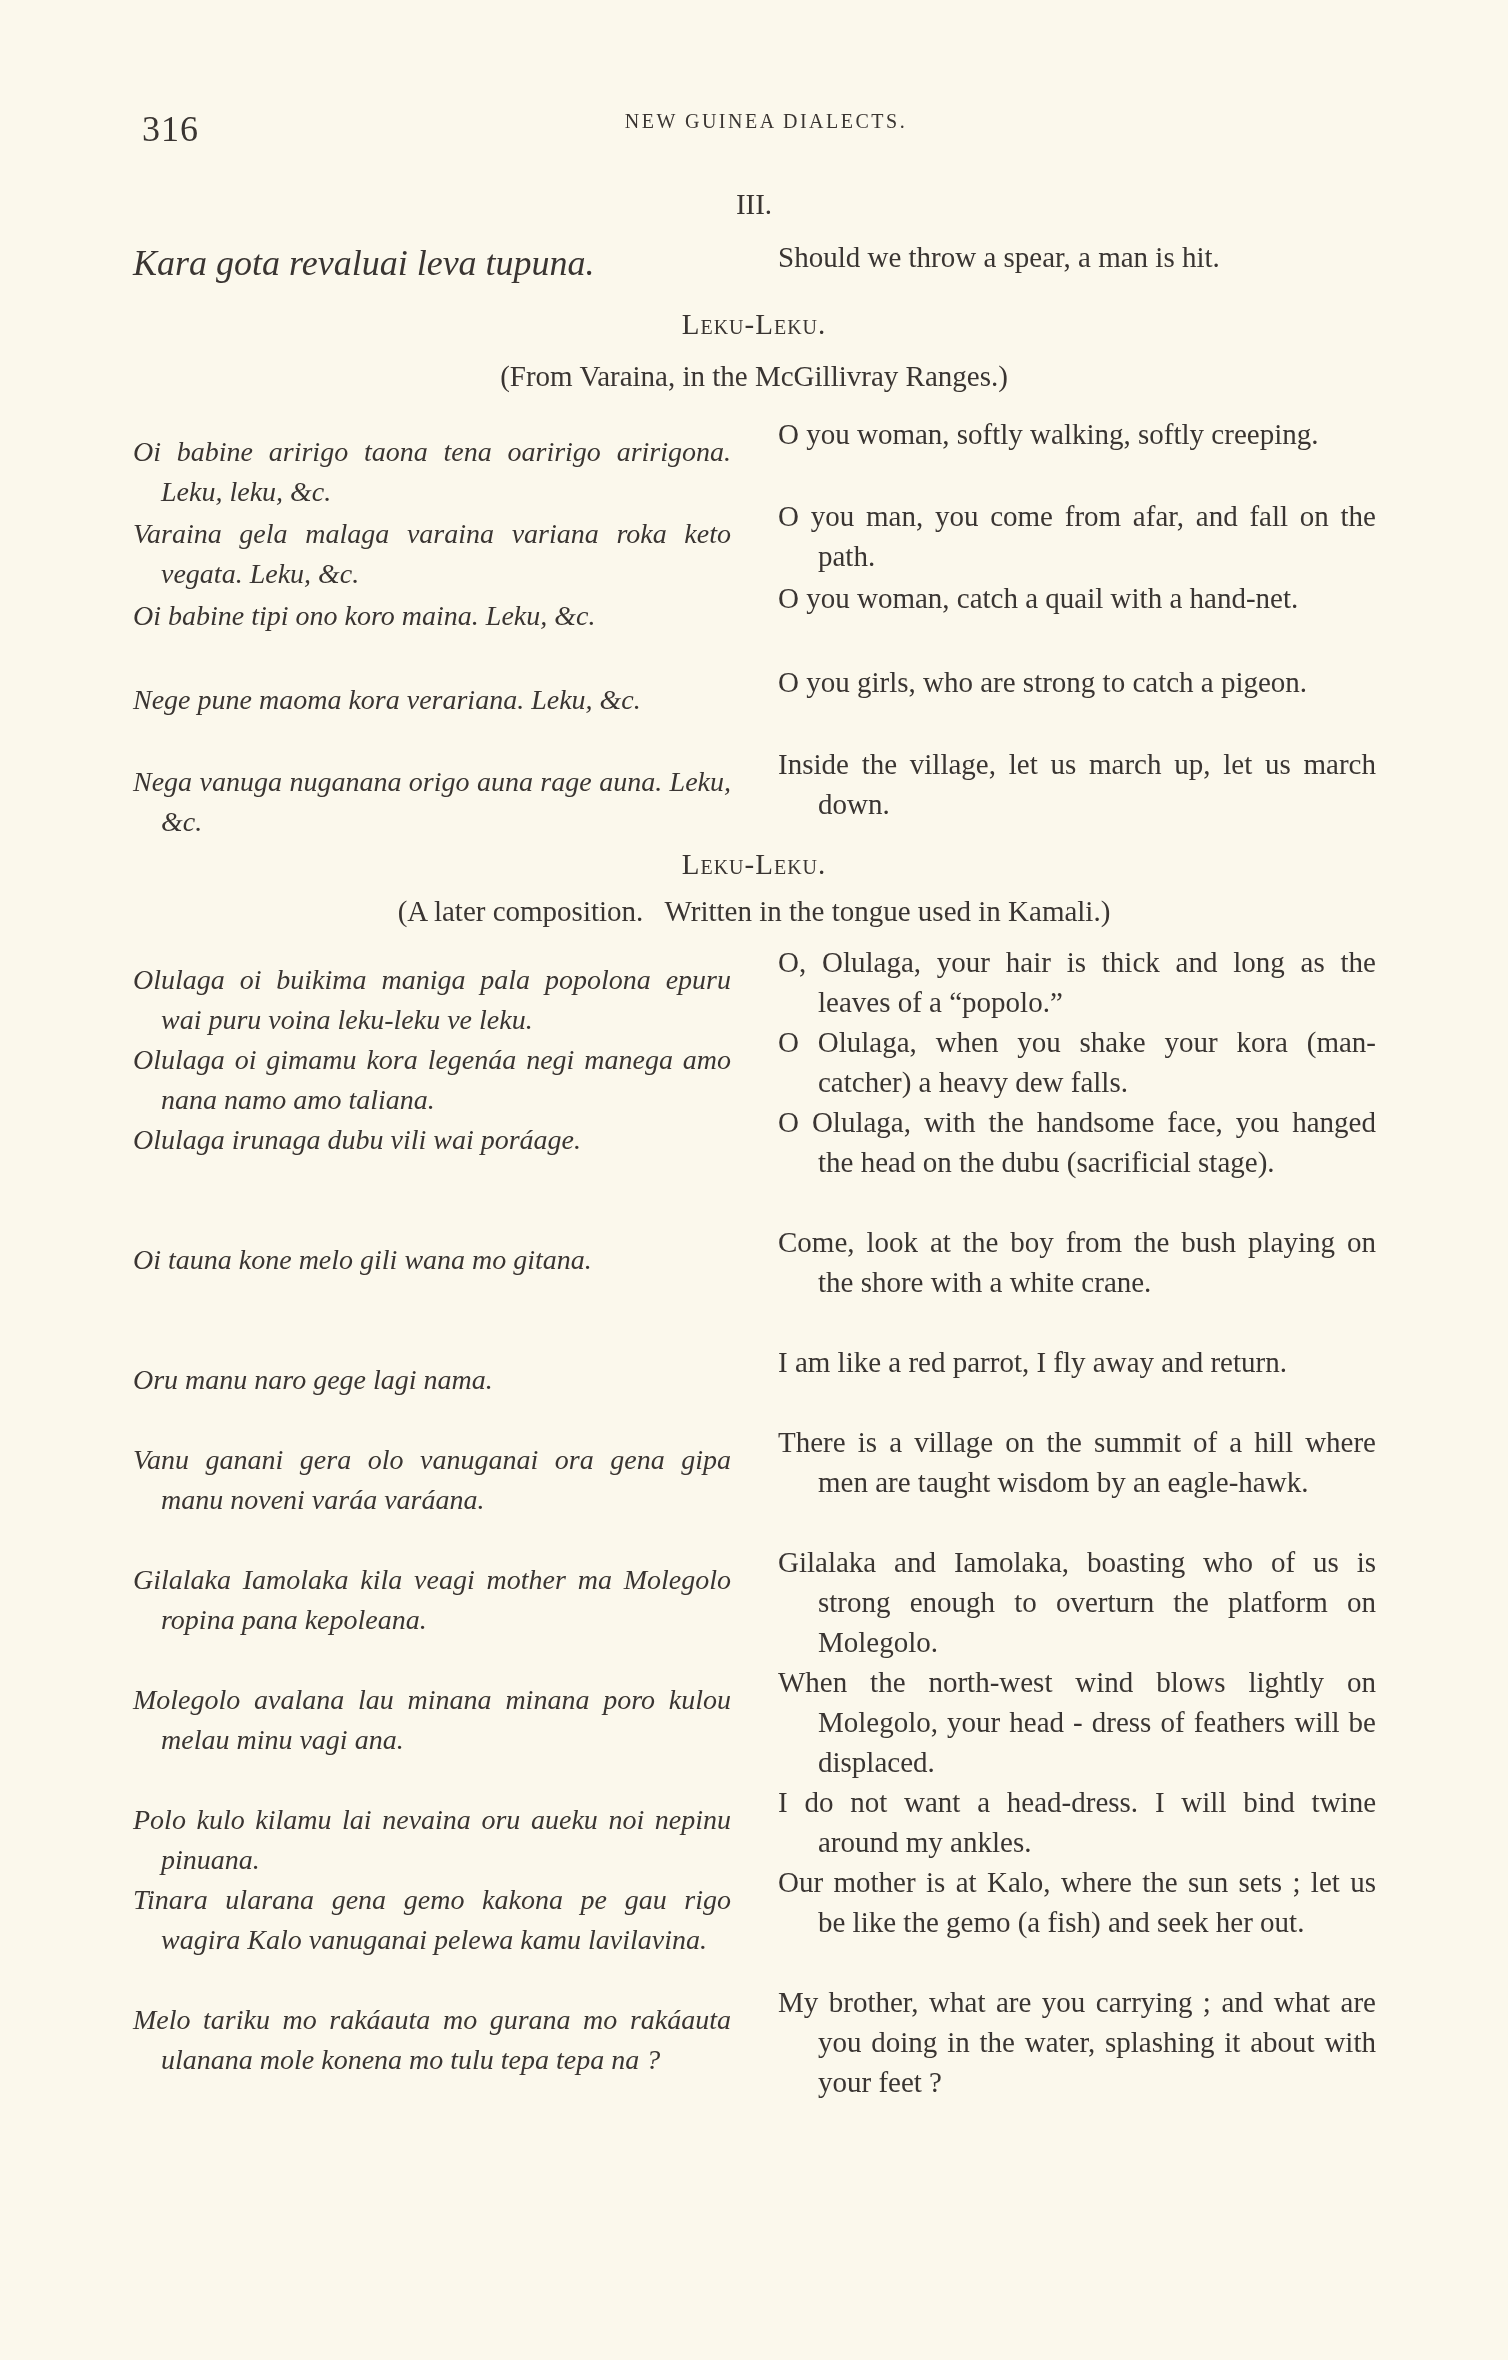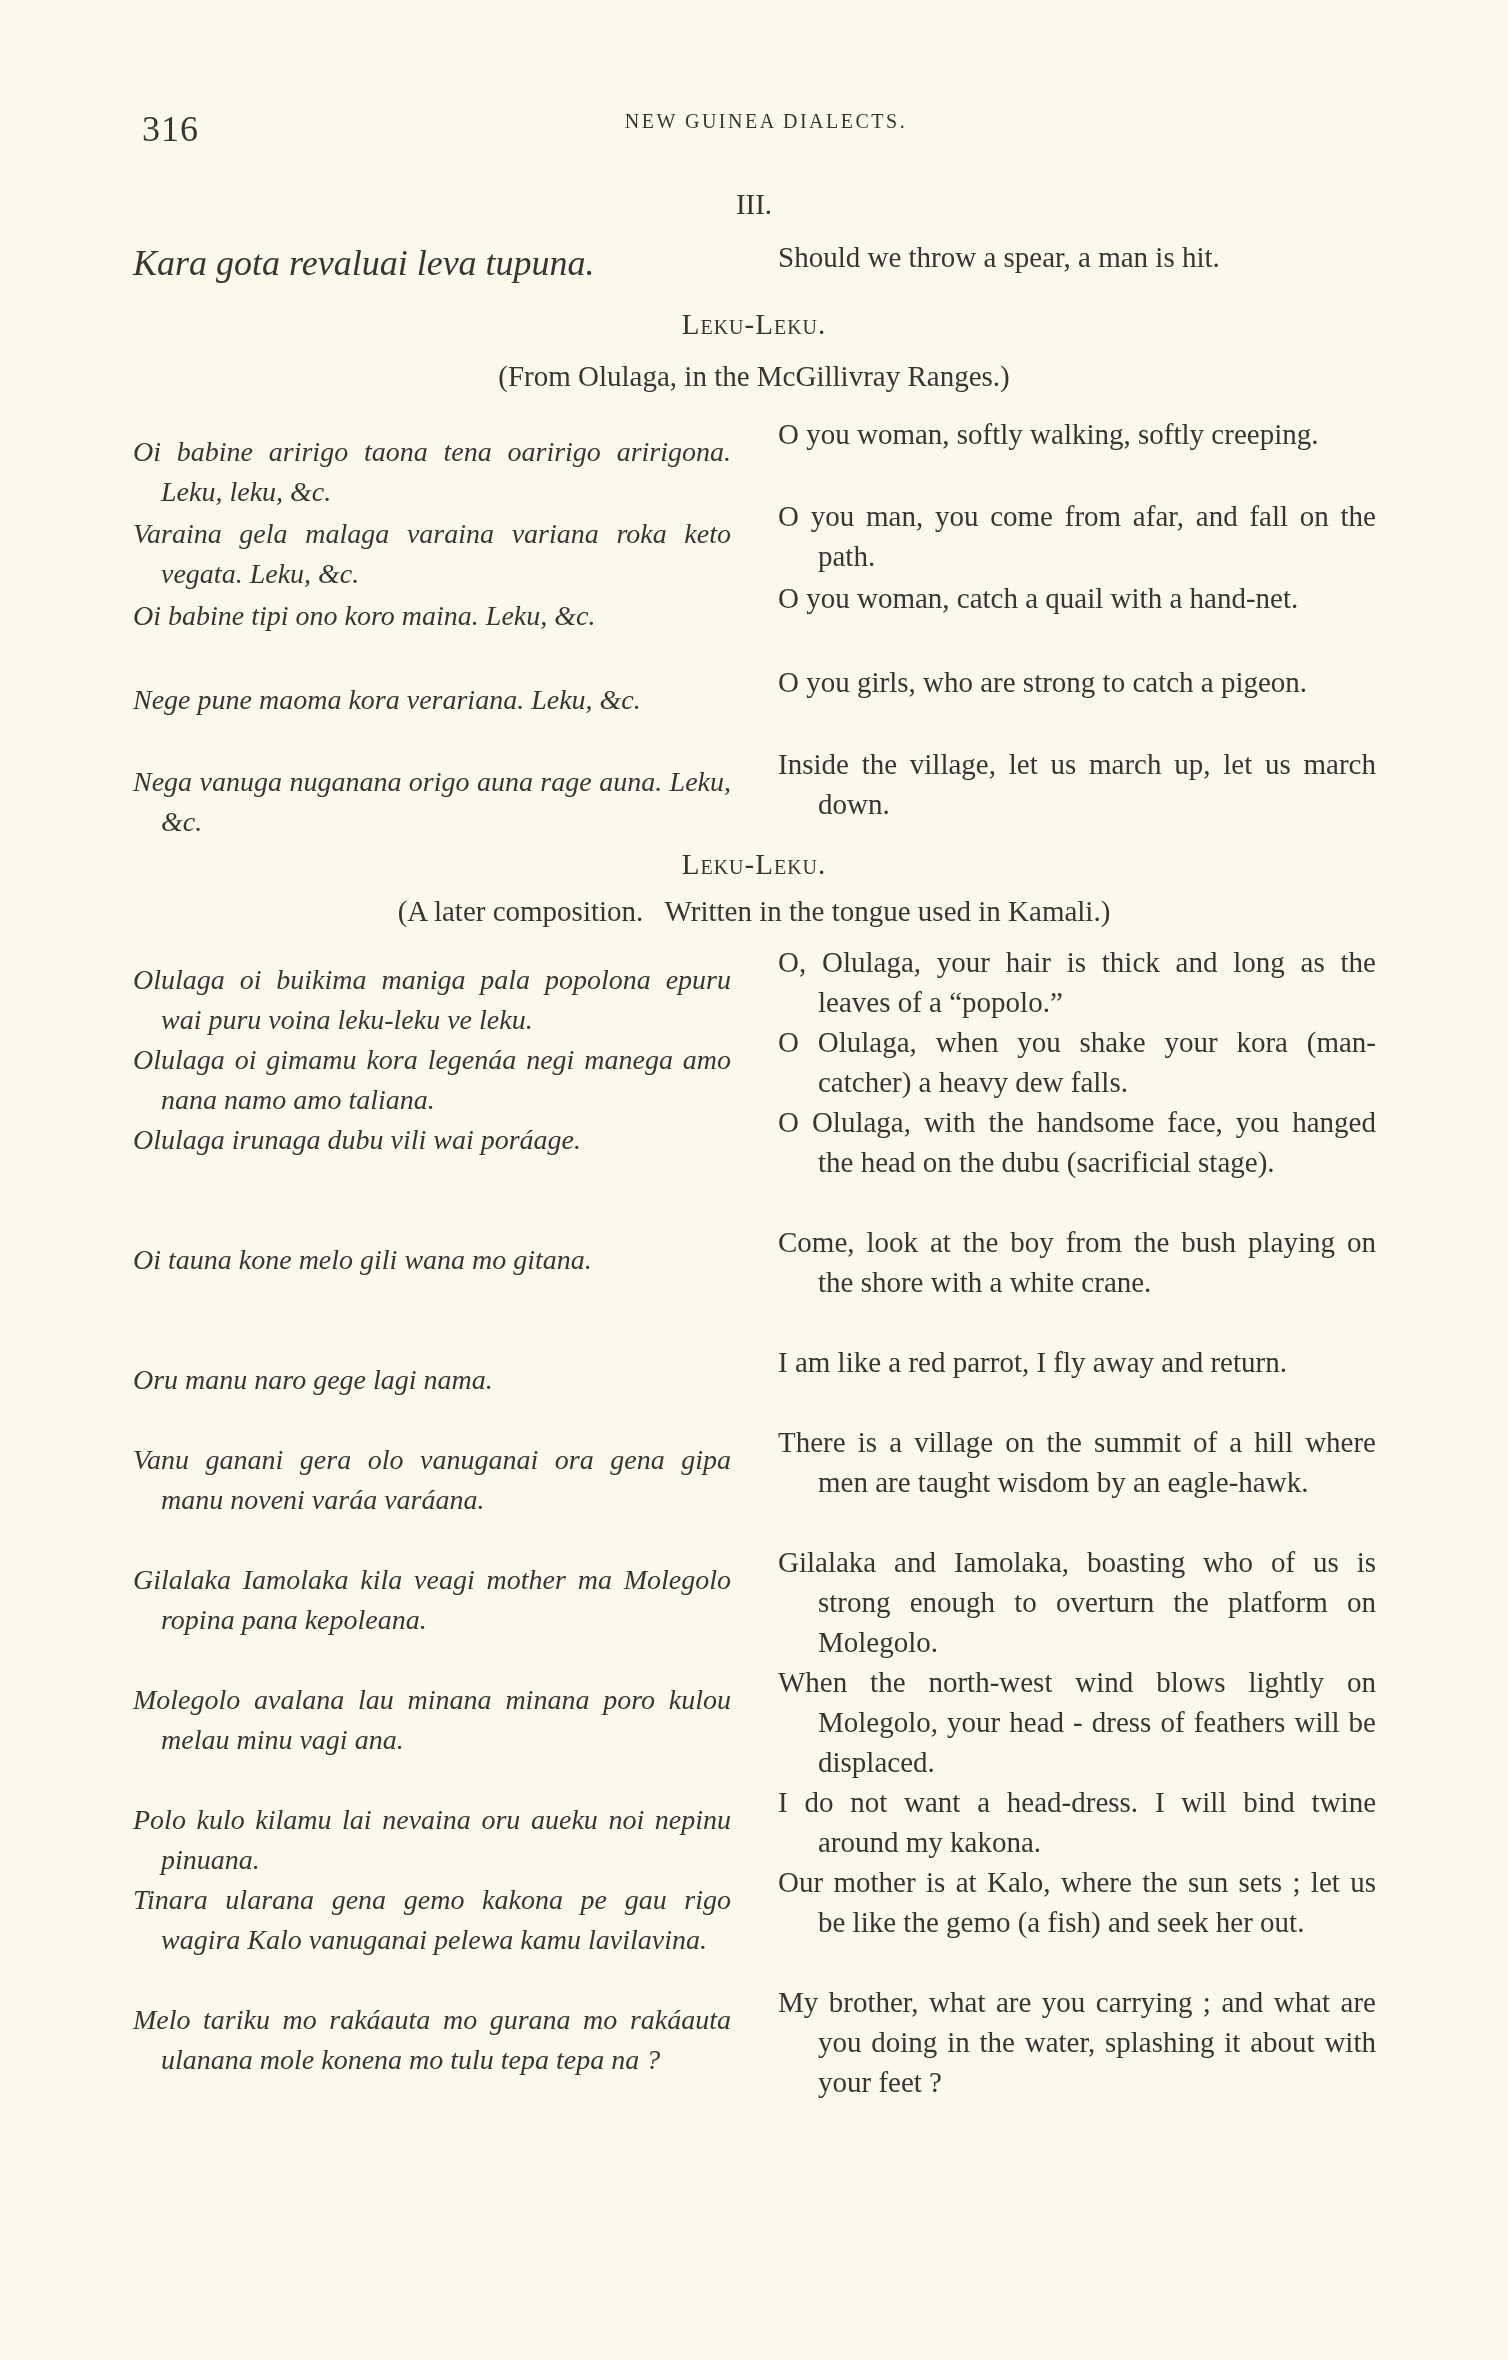--- a/index.html
+++ b/index.html
@@ -29,21 +29,21 @@
 <div class="abs runhead">
   <span class="pagenum">316</span>
   <span class="runtitle">NEW GUINEA DIALECTS.</span>
 </div>
 
 <div class="abs center" style="top:188px;">III.</div>
 <div class="abs single-left" style="left:133px; top:242px;">Kara gota revaluai leva tupuna.</div>
 <div class="abs single-right" style="left:778px; top:241px;">Should we throw a spear, a man is hit.</div>
 
 <div class="abs center smallcaps" style="top:308px;">Leku-Leku.</div>
-<div class="abs center" style="top:360px;">(From Olulaga, in the McGillivray Ranges.)</div>
+<div class="abs center" style="top:360px;">(From Varaina, in the McGillivray Ranges.)</div>
 
 <div class="row" style="top:414px;">
   <div class="left">Oi babine aririgo taona tena oaririgo aririgona. Leku, leku, &amp;c.</div>
   <div class="right">O you woman, softly walking, softly creeping.</div>
 </div>
 <div class="row" style="top:496px;">
   <div class="left">Varaina gela malaga varaina variana roka keto vegata. Leku, &amp;c.</div>
   <div class="right">O you man, you come from afar, and fall on the path.</div>
 </div>
 <div class="row" style="top:578px;">
@@ -89,21 +89,21 @@
 <div class="row" style="top:1542px;">
   <div class="left">Gilalaka Iamolaka kila veagi mother ma Molegolo ropina pana kepoleana.</div>
   <div class="right">Gilalaka and Iamolaka, boasting who of us is strong enough to overturn the platform on Molegolo.</div>
 </div>
 <div class="row" style="top:1662px;">
   <div class="left">Molegolo avalana lau minana minana poro kulou melau minu vagi ana.</div>
   <div class="right">When the north-west wind blows lightly on Molegolo, your head - dress of feathers will be displaced.</div>
 </div>
 <div class="row" style="top:1782px;">
   <div class="left">Polo kulo kilamu lai nevaina oru aueku noi nepinu pinuana.</div>
-  <div class="right">I do not want a head-dress.  I will bind twine around my kakona.</div>
+  <div class="right">I do not want a head-dress.  I will bind twine around my ankles.</div>
 </div>
 <div class="row" style="top:1862px;">
   <div class="left">Tinara ularana gena gemo kakona pe gau rigo wagira Kalo vanuganai pelewa kamu lavilavina.</div>
   <div class="right">Our mother is at Kalo, where the sun sets ; let us be like the gemo (a fish) and seek her out.</div>
 </div>
 <div class="row" style="top:1982px;">
   <div class="left">Melo tariku mo rakáauta mo gurana mo rakáauta ulanana mole konena mo tulu tepa tepa na ?</div>
   <div class="right">My brother, what are you carrying ; and what are you doing in the water, splashing it about with your feet ?</div>
 </div>
 

